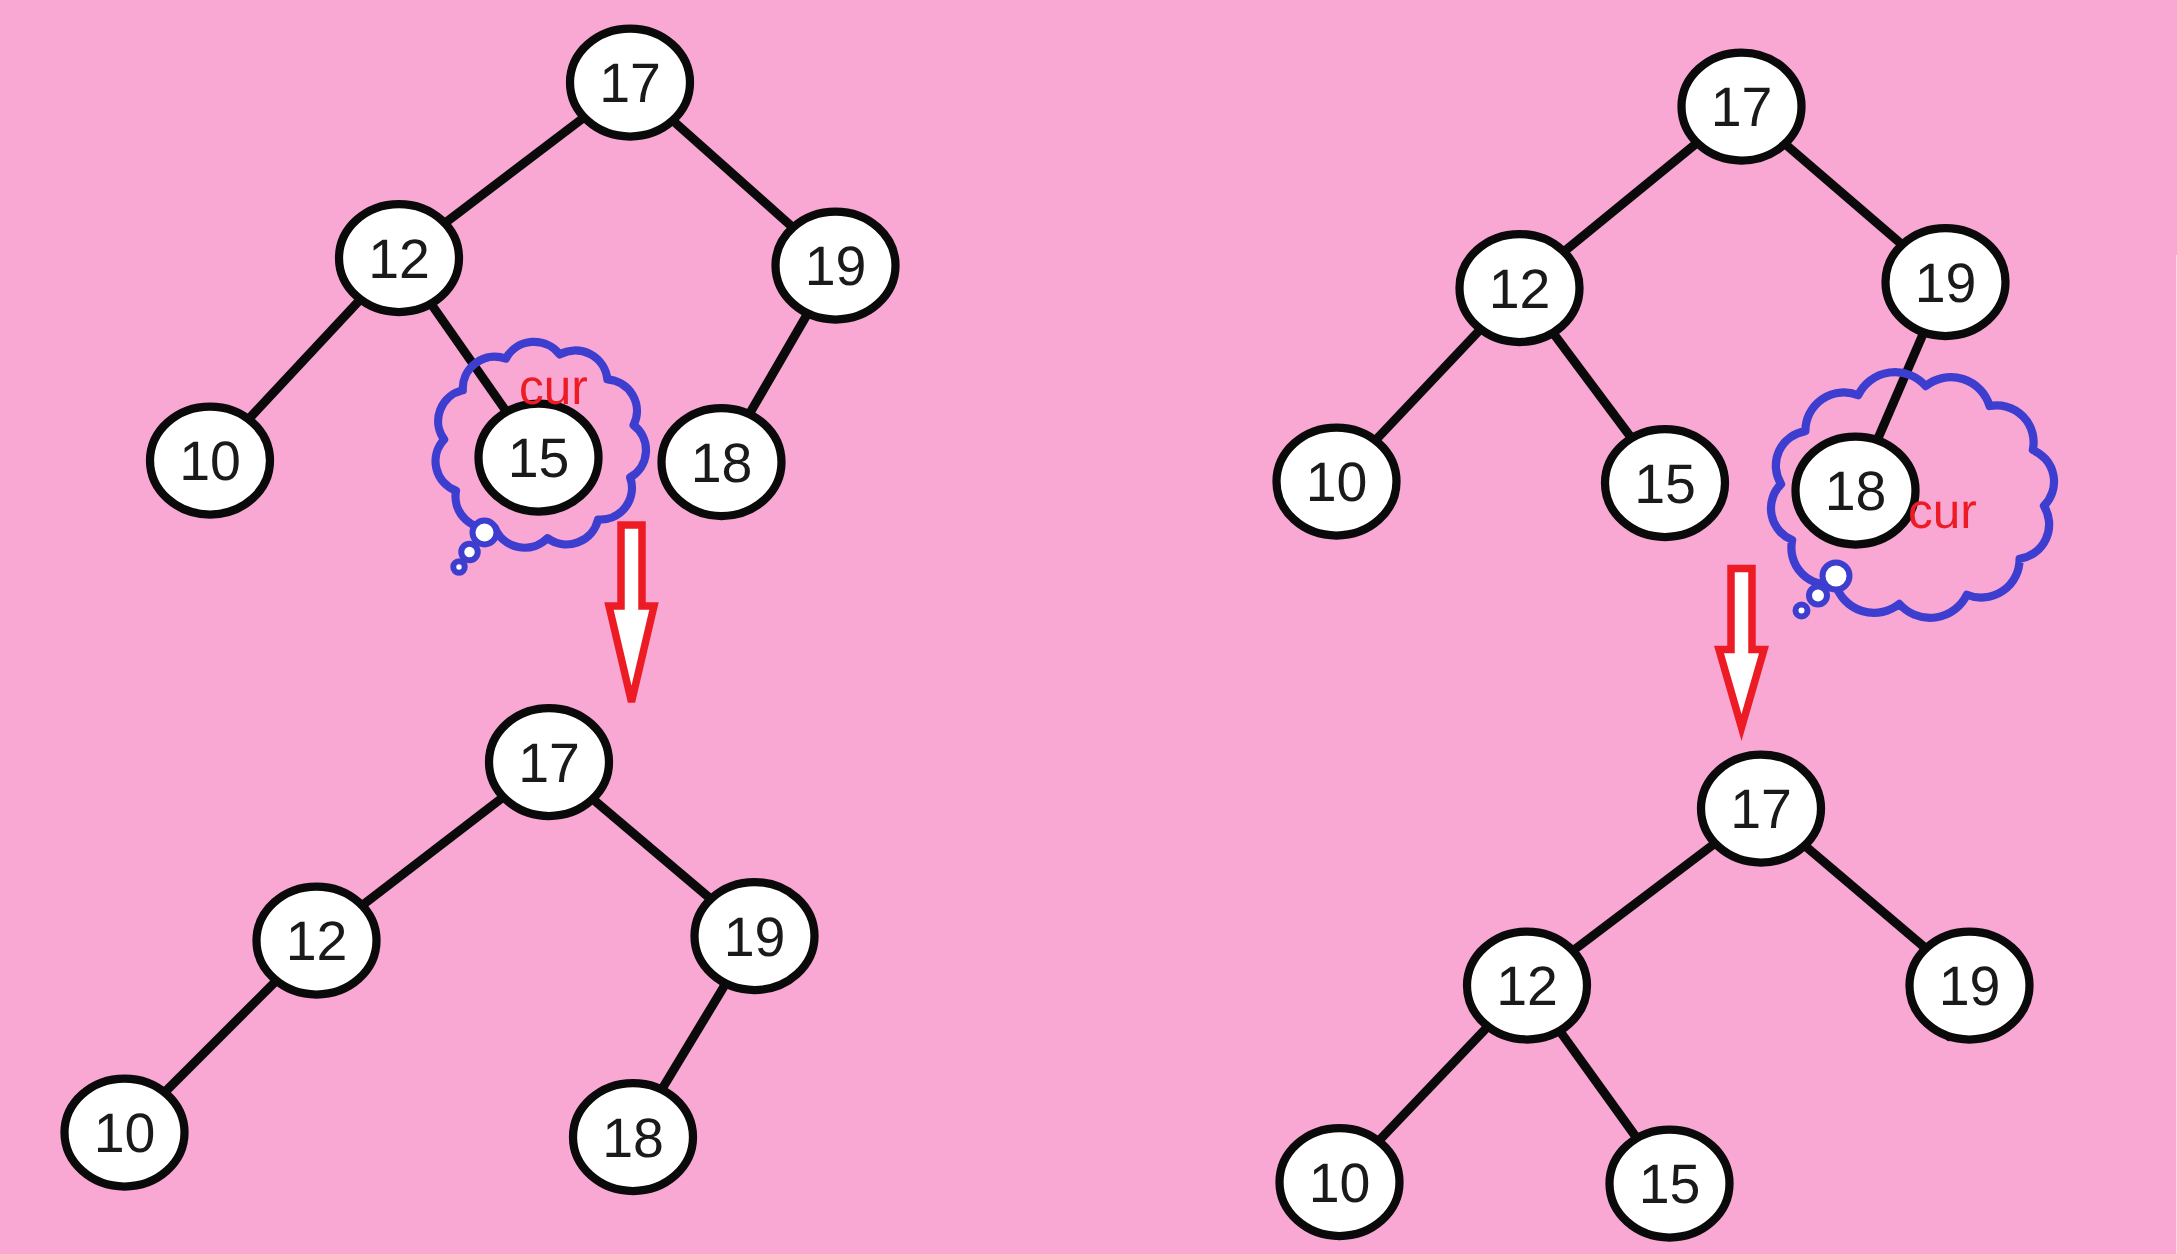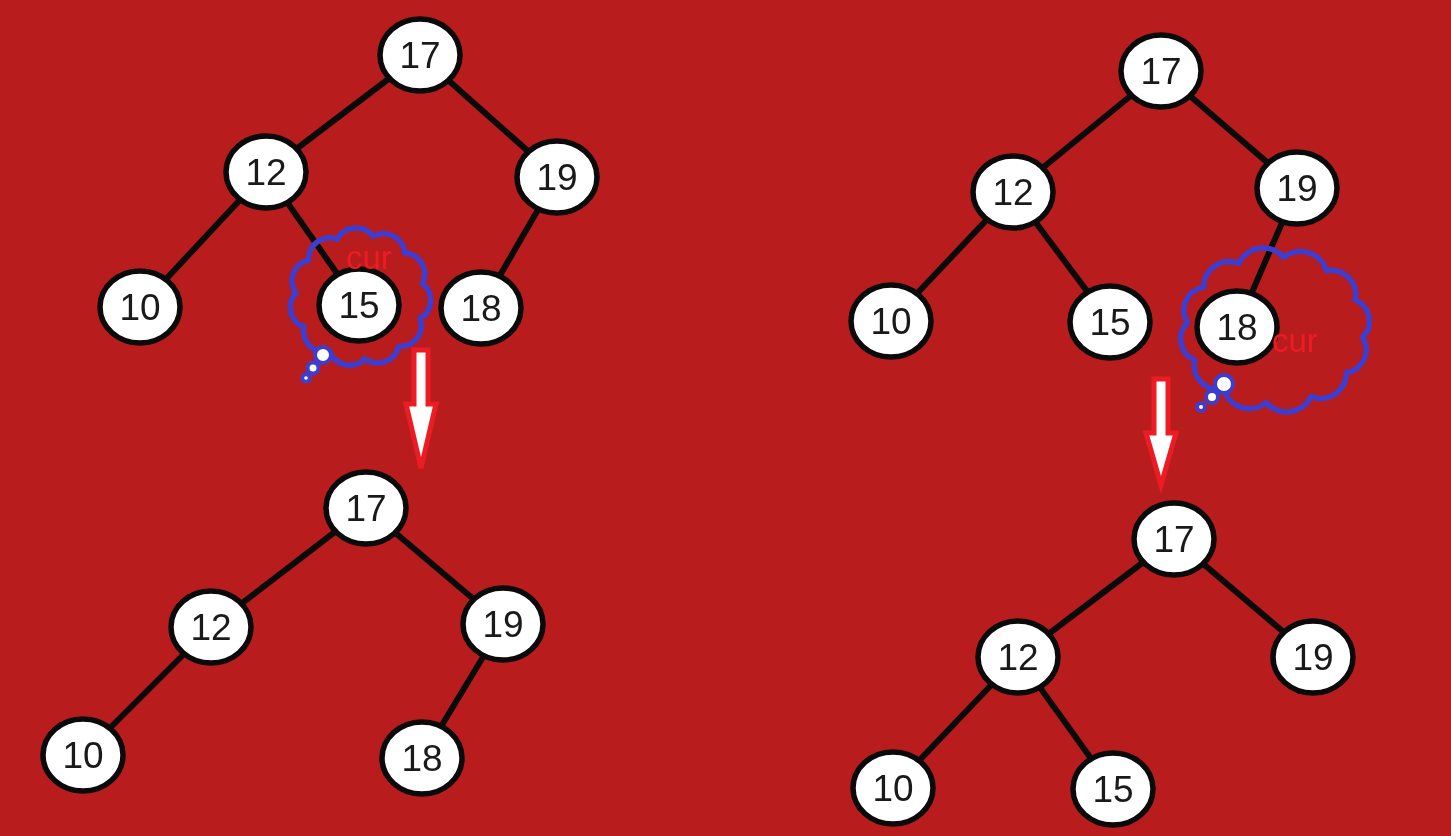--- a/index.html
+++ b/index.html
@@ -8,21 +8,21 @@
     background: #ffffff;
     width: 1451px;
     height: 836px;
     overflow: hidden;
     font-family: "Liberation Sans", "DejaVu Sans", sans-serif;
   }
   .canvas-wrap {
     position: relative;
     width: 1451px;
     height: 836px;
-    background: #b91c1c;
+    background: #f9a8d4;
   }
   svg { display: block; }
   text { user-select: none; }
 </style>
 </head>
 <body>
 
 <div class="canvas-wrap">
   <svg width="1451" height="836" viewBox="0 0 1451 836" xmlns="http://www.w3.org/2000/svg">
       <g>

